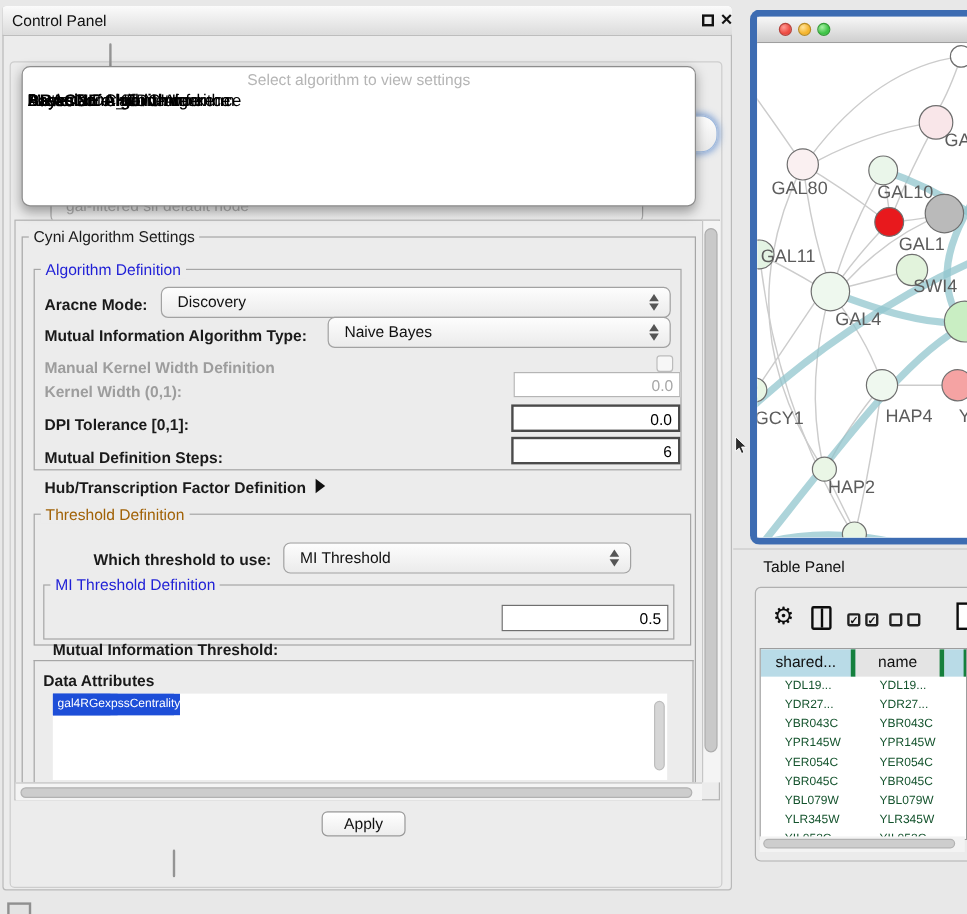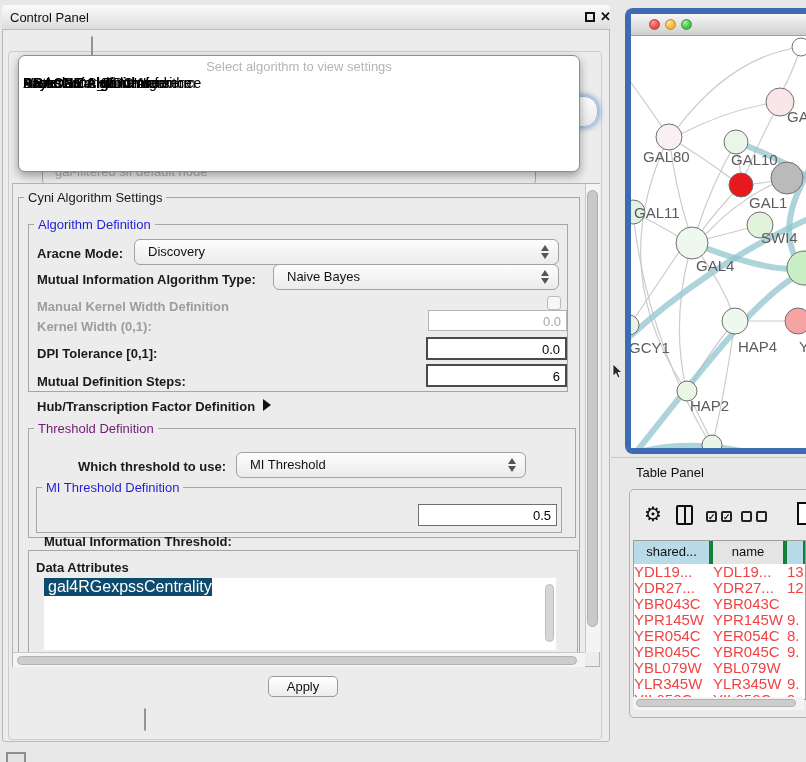--- a/index.html
+++ b/index.html
@@ -59,21 +59,21 @@
   #hthumb{left:17px;top:656px;width:560px;height:9px;border-radius:5px;
         background:#cdcdcd;border:1px solid #b2b2b2;}
 
   .group{border:1px solid #a6a6a6;background:transparent;}
   .gtitle{font-size:13px;background:#ececec;padding:0 4px;white-space:nowrap;z-index:5;}
   #g-main{left:18px;top:197px;width:562px;height:456px;}
   #g-main-t{left:24px;top:190px;color:#1c1c1c;}
   #g-algo{left:28px;top:224px;width:540px;height:168px;}
   #g-algo-t{left:34px;top:217px;color:#1f1fd6;}
   #g-thresh{left:28px;top:428px;width:548px;height:110px;}
-  #g-thresh-t{left:34px;top:421px;color:#701a75;}
+  #g-thresh-t{left:34px;top:421px;color:#a16207;}
   #g-mithr{left:36px;top:487px;width:526px;height:46px;}
   #g-mithr-t{left:42px;top:480px;color:#1f1fd6;}
   #g-src{left:28px;top:550px;width:550px;height:103px;border-bottom:none;}
   #g-src-t{left:34px;top:543px;color:#1c1c1c;}
 
   .lbl{font-size:13px;font-weight:bold;color:#1a1a1a;white-space:nowrap;}
   .lbl.dis{color:#9d9d9d;}
   #lbl-aracne{left:37px;top:246px;}
   #lbl-mitype{left:37px;top:272px;}
   #lbl-mkw{left:37px;top:299px;}
@@ -102,21 +102,21 @@
 
   .field{background:#fff;font-size:13px;text-align:right;padding:0 5px;line-height:21px;color:#000;}
   #fld-kw{left:428px;top:310px;width:139px;height:21px;border:1px solid #b5b5b5;color:#a7a7a7;}
   #fld-dpi{left:426px;top:337px;width:141px;height:23px;border:2px solid #4a4a4a;}
   #fld-steps{left:426px;top:364px;width:141px;height:23px;border:2px solid #4a4a4a;}
   #fld-mithr{left:418px;top:504px;width:139px;height:22px;border:1px solid #6f6f6f;}
   #chk-mkw{left:547px;top:296px;width:14px;height:14px;border:1px solid #bcbcbc;
       border-radius:3px;background:#f7f7f7;}
 
   #src-list{left:44px;top:578px;width:512px;height:72px;background:#fff;overflow:hidden;}
-  .src-item{position:relative;display:block;background:#0c4a6e;color:#fff;font-size:16px;
+  .src-item{position:relative;display:block;background:#1d4ed8;color:#fff;font-size:10px;
       line-height:18px;padding-left:4px;white-space:nowrap;text-align:center;}
   #src-thumb{left:545px;top:584px;width:9px;height:58px;border-radius:5px;
       background:#d6d6d6;border:1px solid #bdbdbd;z-index:6;}
 
   #apply-btn{left:268px;top:676px;width:70px;height:21px;border:1px solid #9a9a9a;
       border-radius:5px;background:linear-gradient(#ffffff,#ededed);font-size:13px;
       text-align:center;line-height:19px;color:#111;}
 
   
   #net-win{left:625px;top:8px;width:181px;height:446px;
@@ -143,22 +143,22 @@
   .cb{width:11px;height:11px;border:2px solid #222;border-radius:2px;top:511px;
       font-size:9px;line-height:8px;text-align:center;color:#111;font-weight:bold;}
   #cb1{left:706px;} #cb2{left:721px;} #cb3{left:741px;} #cb4{left:756px;}
   #tb-doc{left:797px;top:502px;width:12px;height:23px;border:2px solid #0c0c0c;background:#fff;}
   #cy-table{left:633px;top:540px;width:173px;height:160px;background:#fff;
       border:1px solid #9d9d9d;overflow:hidden;}
   .thead{position:absolute;top:0;height:23px;font-size:13px;text-align:center;
       line-height:22px;color:#111;border-right:4px solid #15803d;background:#e4e4e4;}
   .thead.hl{background:#b9dbe7;}
   .trow{position:absolute;left:0;width:100%;height:16px;background:#fff;}
-  .tcell{position:absolute;top:0;font-size:15px;line-height:16px;color:#ef4444;
-      padding-left:0;white-space:nowrap;overflow:hidden;}
+  .tcell{position:absolute;top:0;font-size:10px;line-height:16px;color:#14532d;
+      padding-left:20px;white-space:nowrap;overflow:hidden;}
   #tbl-hscroll{left:633px;top:697px;width:171px;height:13px;background:#f3f3f3;}
   #tbl-hthumb{left:636px;top:699px;width:160px;height:8px;border-radius:4px;
       background:#cdcdcd;border:1px solid #b2b2b2;}
 
   #cursor{left:612px;top:364px;width:12px;height:16px;z-index:60;}
   #dock-icon{left:6px;top:752px;width:20px;height:14px;border:2px solid #8f8f8f;background:#e3e3e3;}
 </style>
 </head>
 <body>
 

